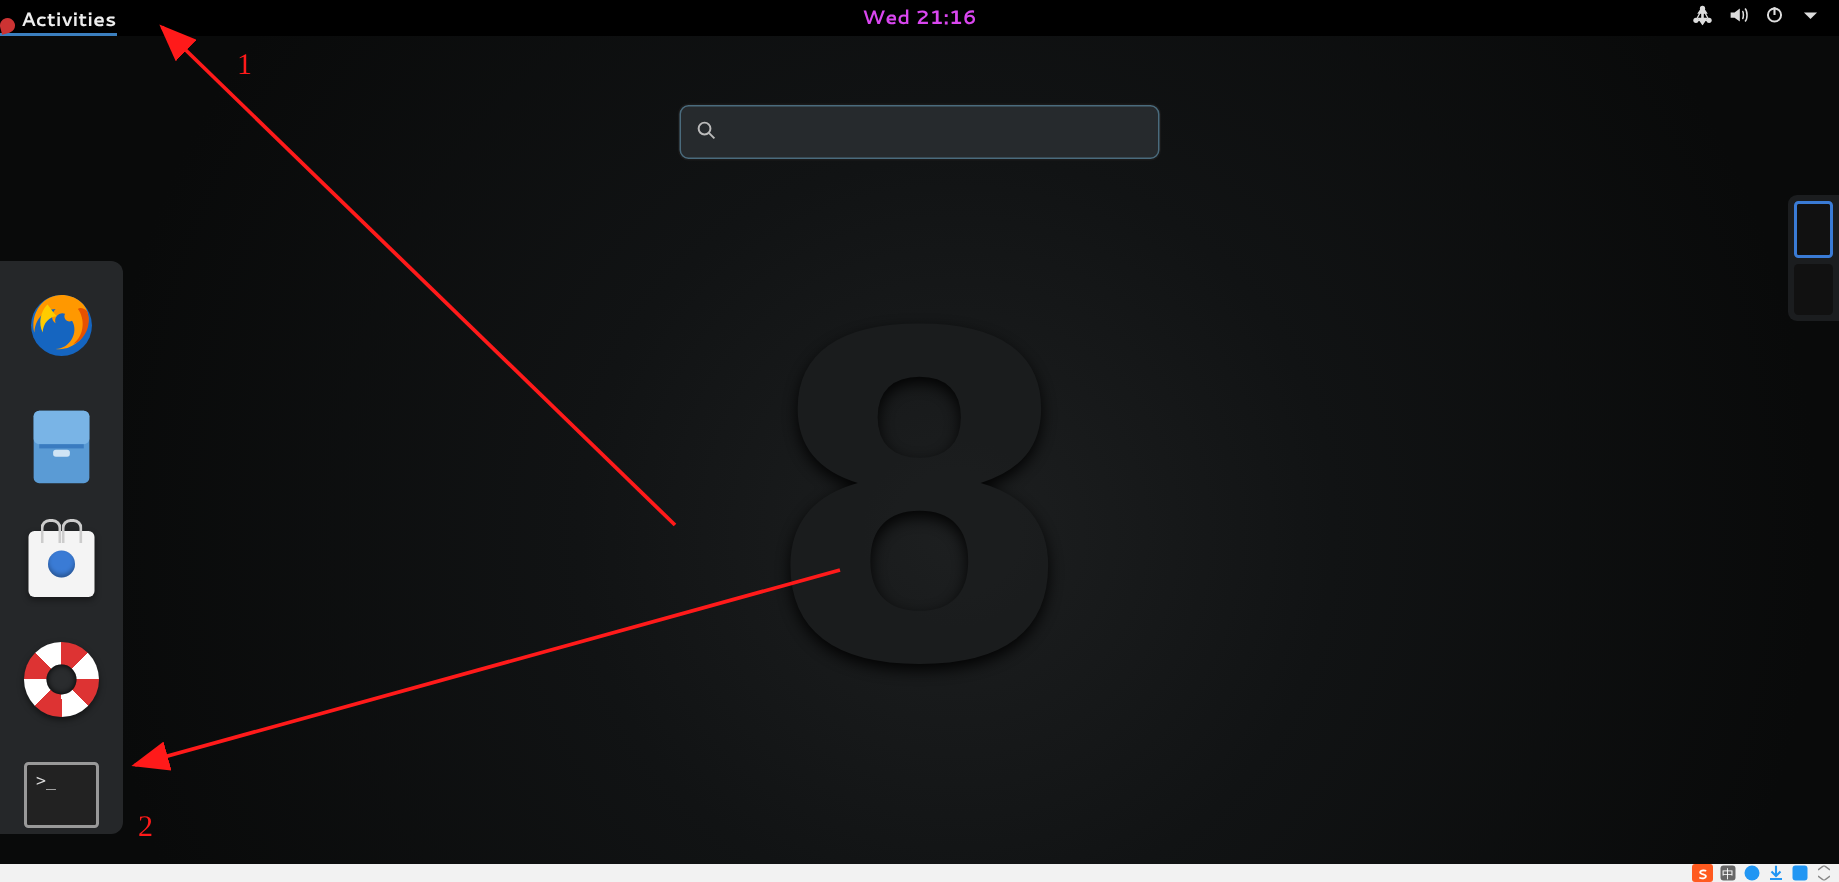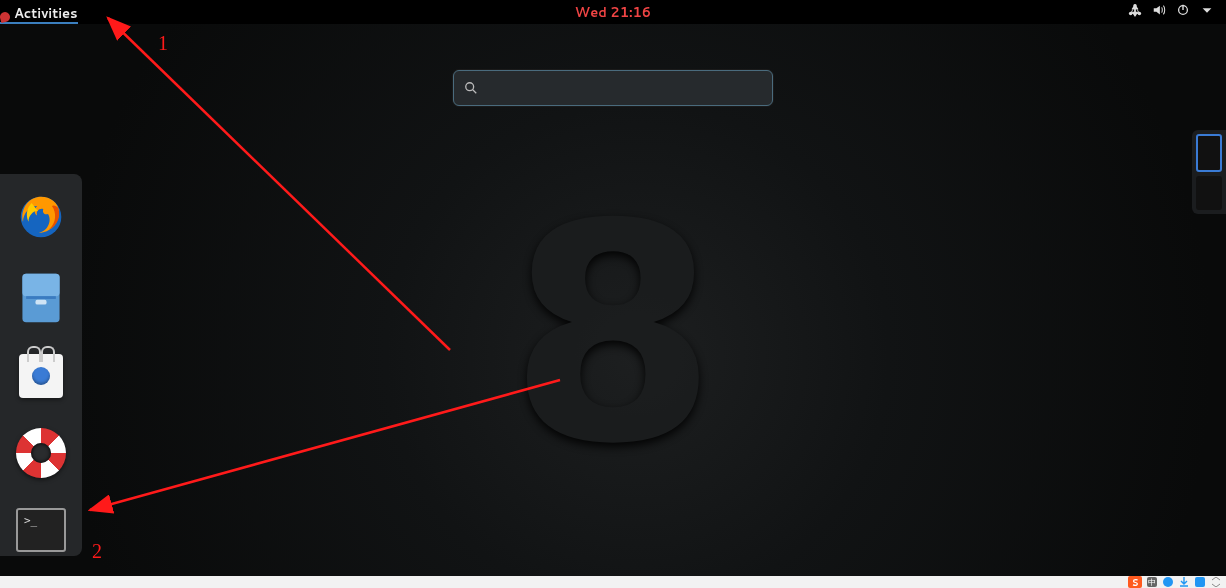--- a/index.html
+++ b/index.html
@@ -16,21 +16,21 @@
     padding: 0 0; height: 100%; display: flex; align-items: flex-end;
     color: #eee; border-bottom: 2px solid transparent; position: relative;
   }
   .activities.active { border-bottom: 2px solid #3b7fbf; }
   .redhat-dot {
     width: 10px; height: 10px; background: #c33; border-radius: 50% 50% 50% 0;
     transform: rotate(-15deg); margin-right: 4px; display: inline-block;
   }
   .clock {
     position: absolute; left: 50%; transform: translateX(-50%);
-    color: #ef4444;
+    color: #d946ef;
   }
   .tray {
     margin-left: auto; display: flex; align-items: center; gap: 10px; padding-right: 12px;
     color: #ddd; fill: #ddd;
   }
   .tray svg { width: 14px; height: 14px; }
 
   
   .overview {
     position: absolute; top: 24px; left: 0; right: 0; bottom: 12px;

